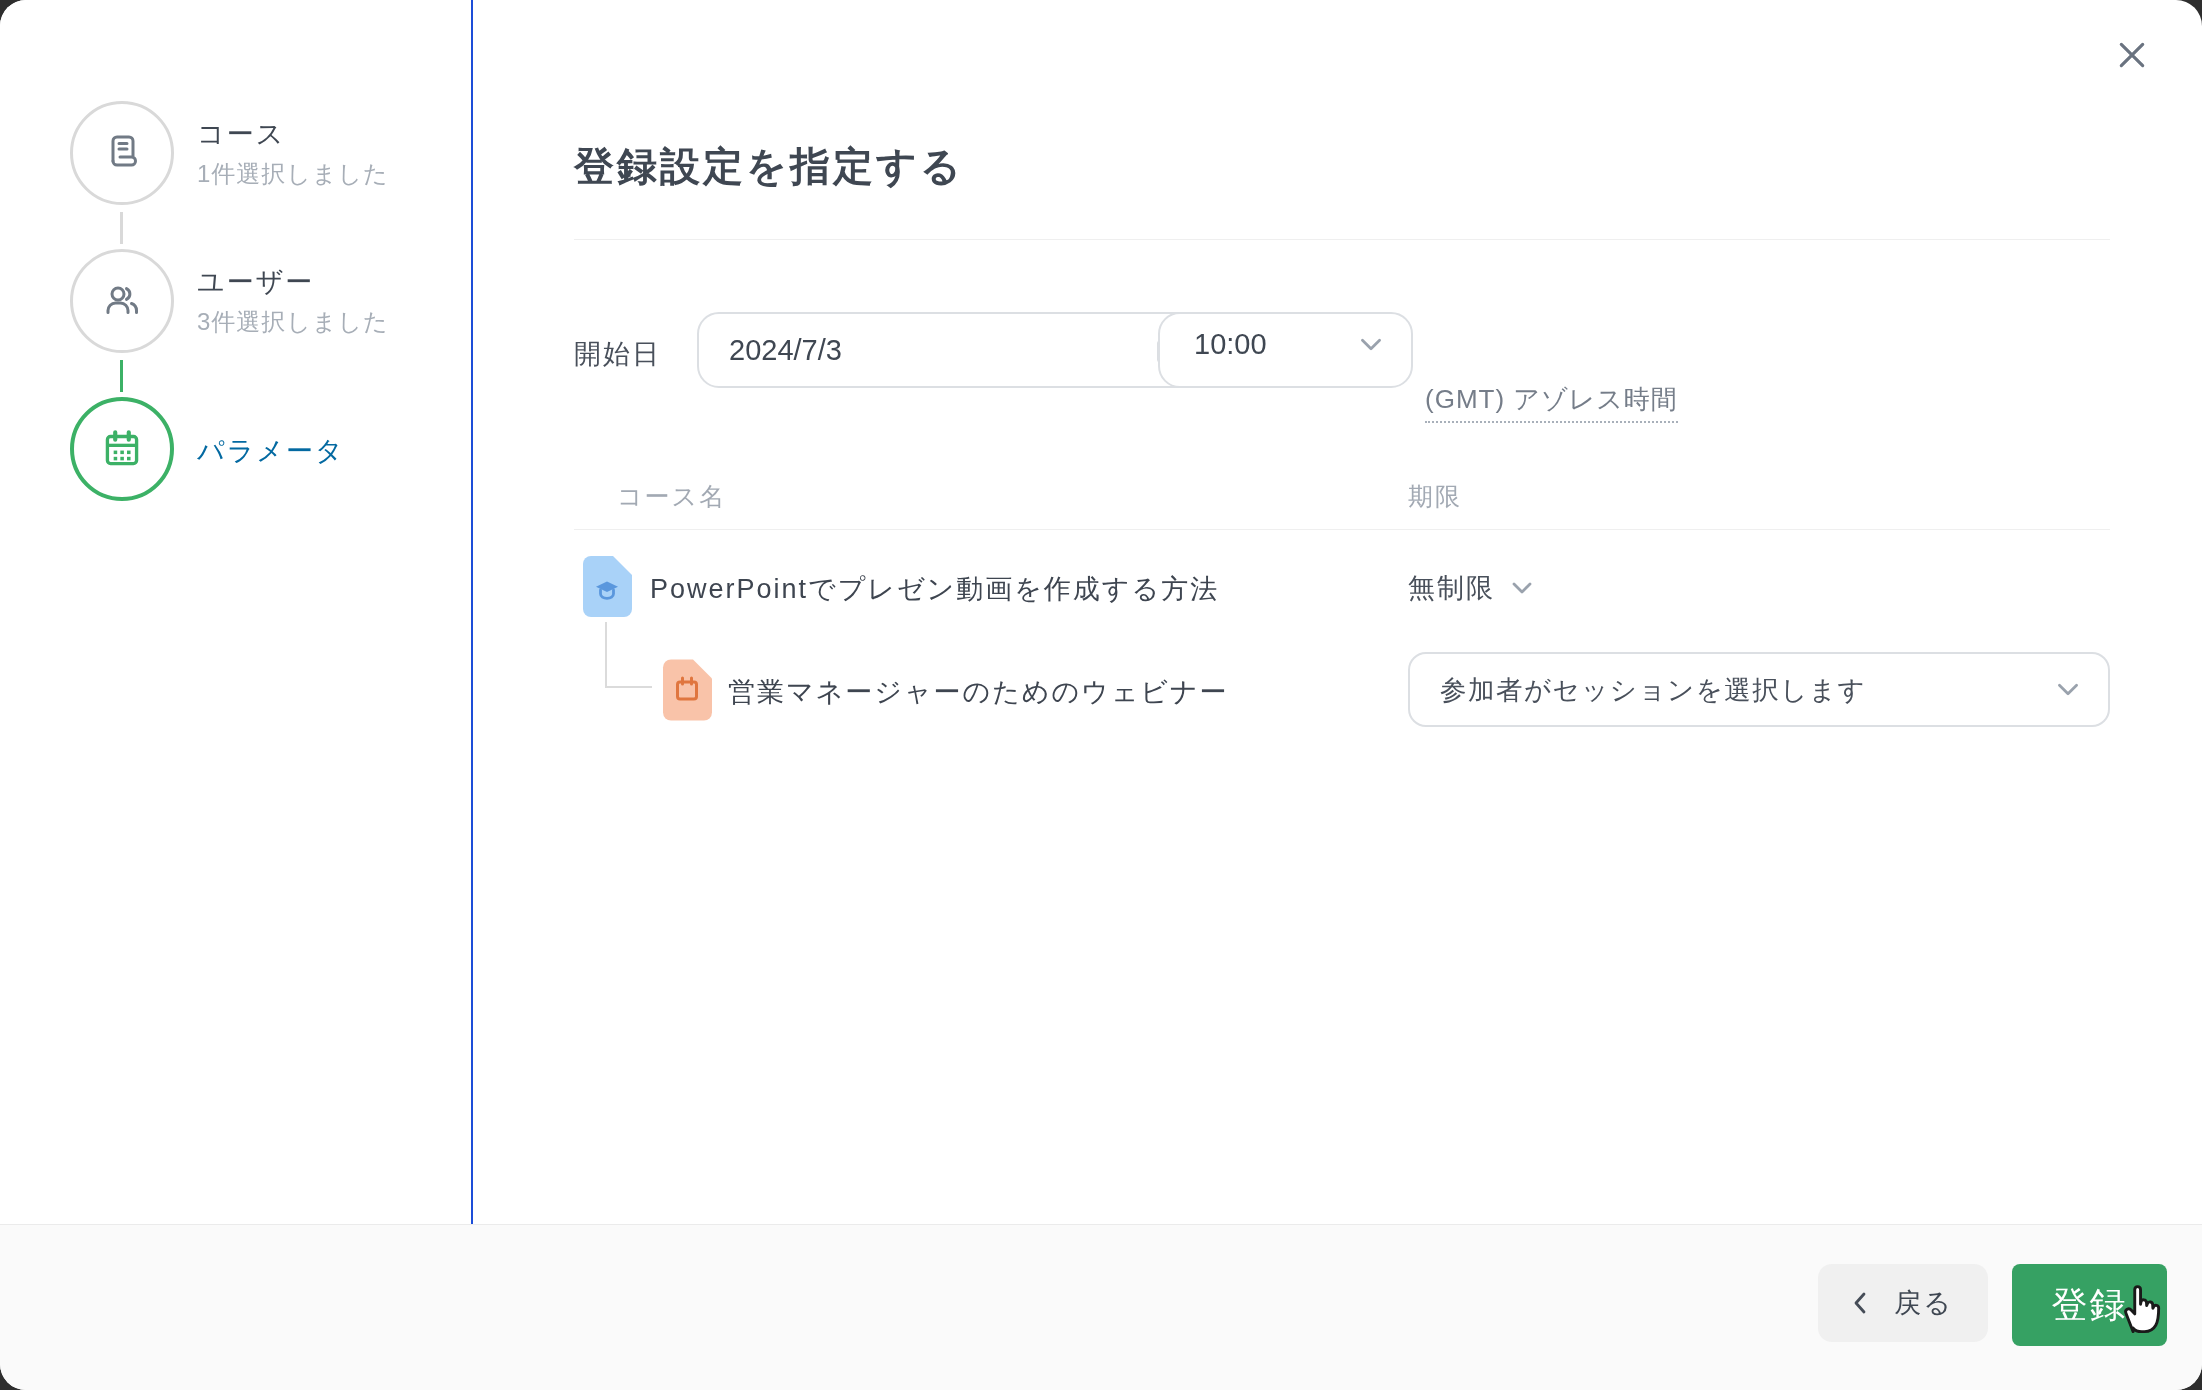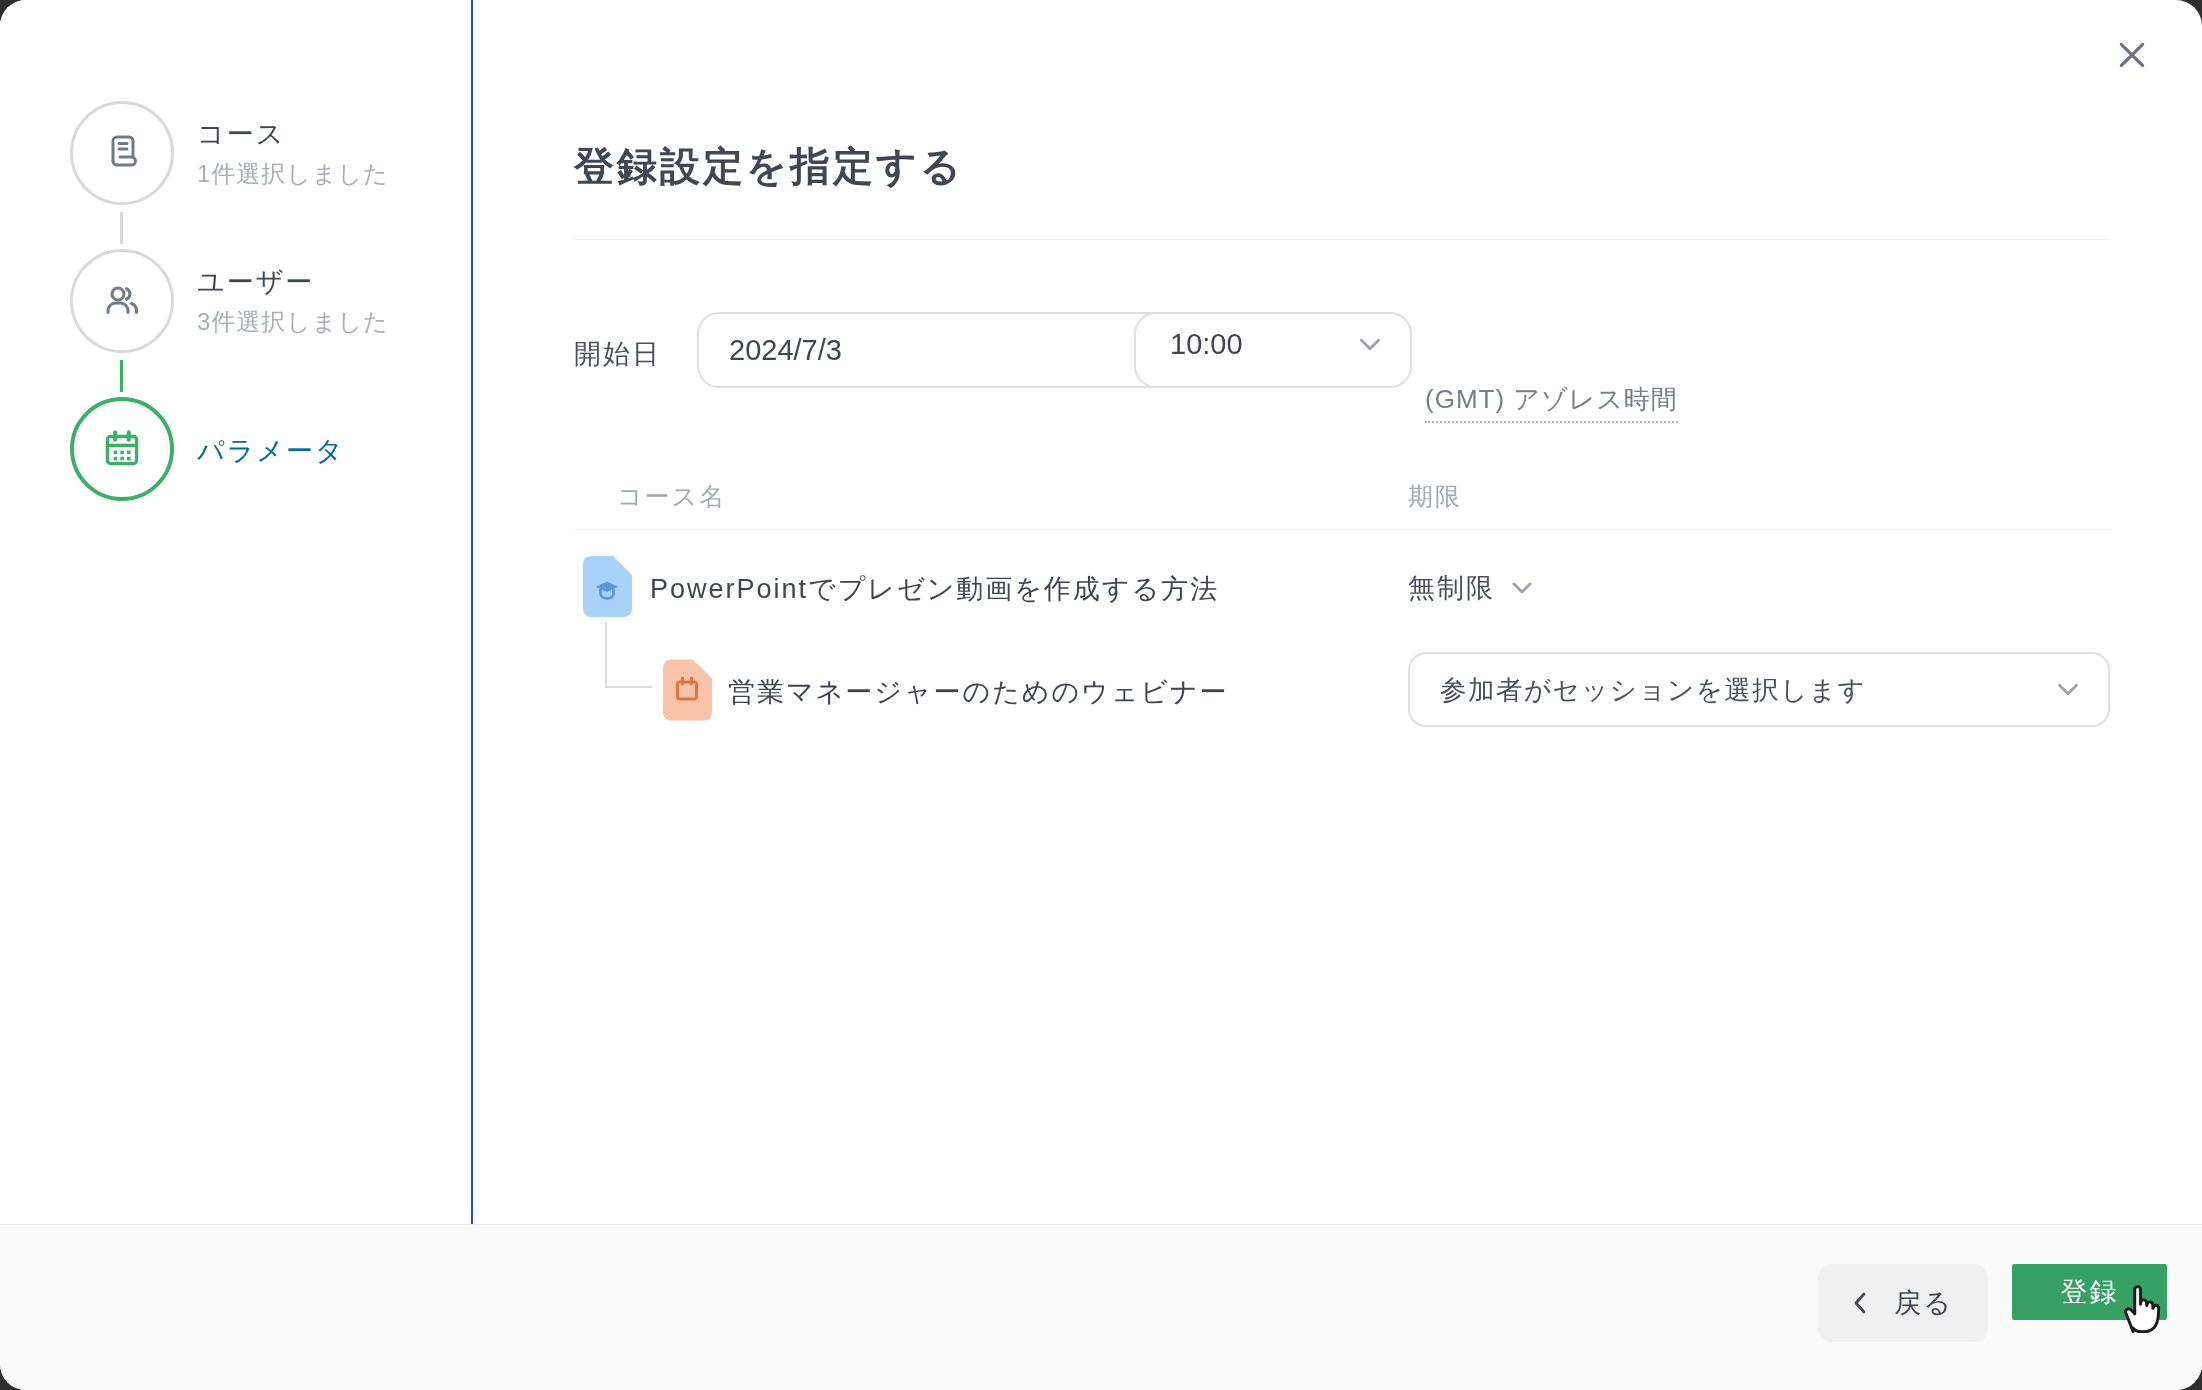--- a/index.html
+++ b/index.html
@@ -48,21 +48,21 @@
   .hr2 { top:529px; }
   .date-label { position:absolute; left:574px; top:336px; font-size:27px; color:#49505b; letter-spacing:2px; }
   .field {
     position:absolute; top:312px; height:76px;
     border:2px solid #dcdfe3; border-radius:22px; background:#fff;
     display:flex; align-items:center; justify-content:space-between;
     cursor:pointer;
   }
   .date-field { left:685px; width:520px; padding:0 26px 0 30px;margin-left:12px; }
   .date-field .value { font-size:29px; color:#3f4752; }
-  .time-field { left:1134px; width:278px; padding:0 28px 12px 34px; }
+  .time-field { left:1158px; width:255px; padding:0 28px 12px 34px; }
   .time-field .value { font-size:29px; color:#3f4752; }
   .tz-link {
     position:absolute; left:1425px; top:337px; font-size:26px; color:#757d89;
     border-bottom:2px dotted #a8b0ba; padding-bottom:4px; letter-spacing:1px; cursor:pointer;margin-top:45px;
   }
   .col-header { position:absolute; top:480px; font-size:25px; color:#a2a9b3; letter-spacing:2px; }
   .col-course { left:574px;margin-left:43px; }
   .col-deadline { left:1408px; }
   .file-icon { position:absolute; }
   .row-icon-1 { left:582px; top:556px; }
@@ -91,24 +91,24 @@
     position:absolute; left:0; bottom:0; width:100%; height:166px;
     background:#fafafa; border-top:1px solid #ebebeb;
   }
   .back-btn {
     position:absolute; left:1818px; top:39px; width:170px; height:78px;
     border-radius:14px; background:#f0f0f0; border:none; cursor:pointer;
     display:flex; align-items:center; justify-content:center; gap:27px;
     font-size:27px; color:#3f4752; letter-spacing:2px; font-family:inherit;
   }
   .submit-btn {
-    position:absolute; left:2012px; top:39px; width:155px; height:56px;
-    border-radius:2px; background:#36a163; border:none; cursor:pointer;
+    position:absolute; left:2012px; top:39px; width:155px; height:82px;
+    border-radius:8px; background:#36a163; border:none; cursor:pointer;
     display:flex; align-items:center; justify-content:center;
-    font-size:27px; color:#ffffff; letter-spacing:2px; font-family:inherit;
+    font-size:36px; color:#ffffff; letter-spacing:2px; font-family:inherit;
   }
   .cursor-overlay { position:absolute; left:2114px; top:1280px; z-index:20; pointer-events:none; }
 </style>
 </head>
 <body>
 
 <div class="modal">
 
   <div class="sidebar">
 

